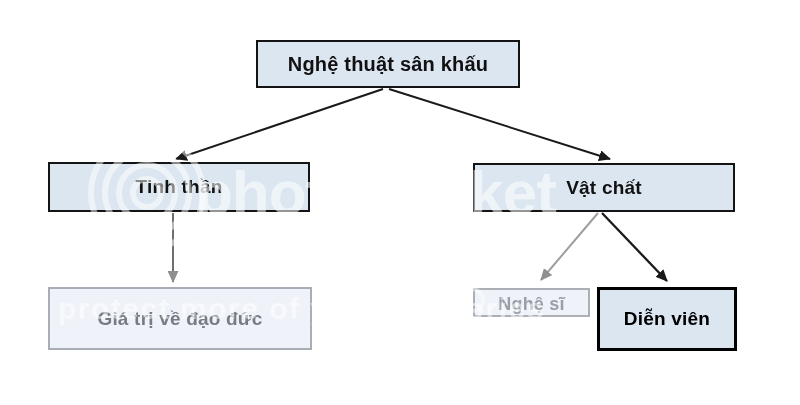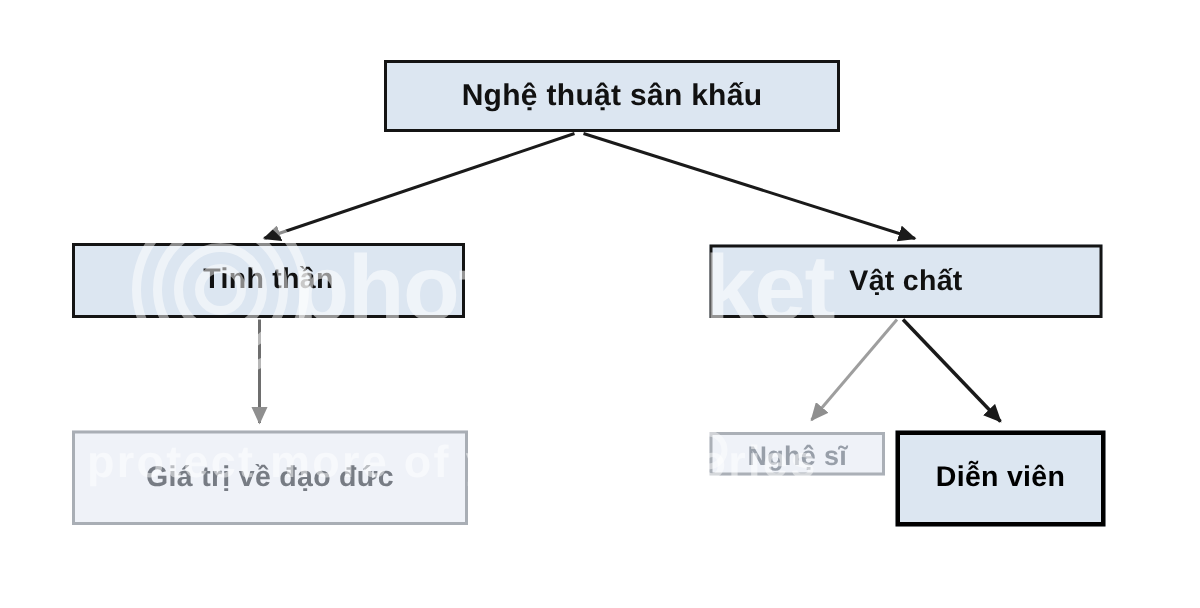--- a/index.html
+++ b/index.html
@@ -7,21 +7,21 @@
     width:800px;height:405px;position:relative;overflow:hidden;
     font-family:"Liberation Sans","DejaVu Sans",sans-serif;
   }
   .stage{position:absolute;inset:0;width:800px;height:405px;}
   .node{
     position:absolute;display:flex;align-items:center;justify-content:center;
     box-sizing:border-box;font-weight:bold;text-align:center;
     background:#dce6f1;border:2px solid #141414;color:#111111;
     z-index:1;letter-spacing:.2px;
   }
-  .node-root{left:256px;top:40px;width:304px;height:48px;font-size:20px;}
+  .node-root{left:256px;top:40px;width:264px;height:48px;font-size:20px;}
   .node-tinh-than{left:48px;top:162px;width:262px;height:50px;font-size:19px;}
   .node-vat-chat{left:473px;top:163px;width:262px;height:49px;font-size:19px;}
   .node-gia-tri{
     left:48px;top:287px;width:264px;height:63px;font-size:19px;
     background:#eff2f8;border:2px solid #a9aeb5;color:#777c84;text-align:center;
   }
   .node-nghe-si{
     left:473px;top:288px;width:117px;height:29px;font-size:18px;
     background:#eff2f8;border:2px solid #abb0b7;color:#989fa9;align-items:flex-end;
   }

